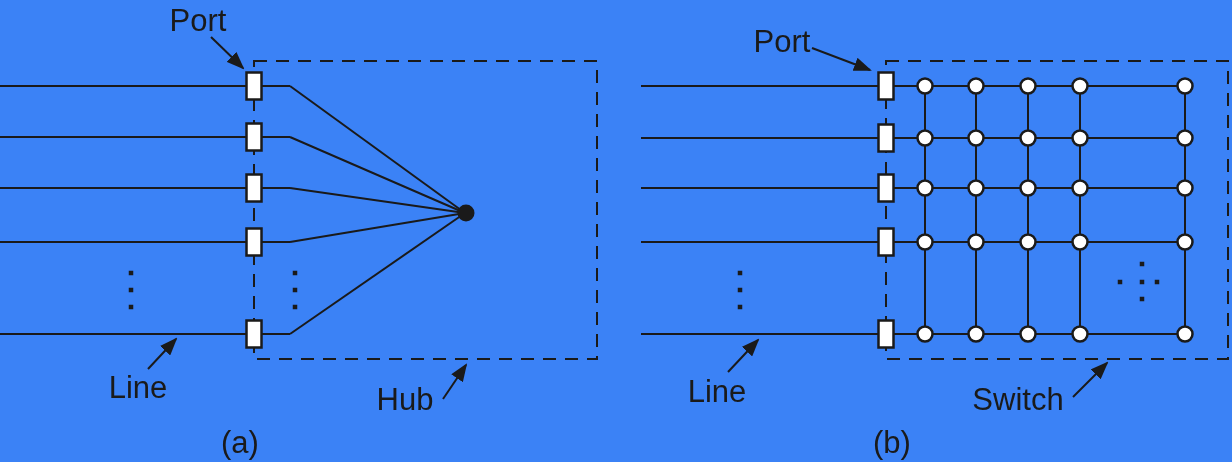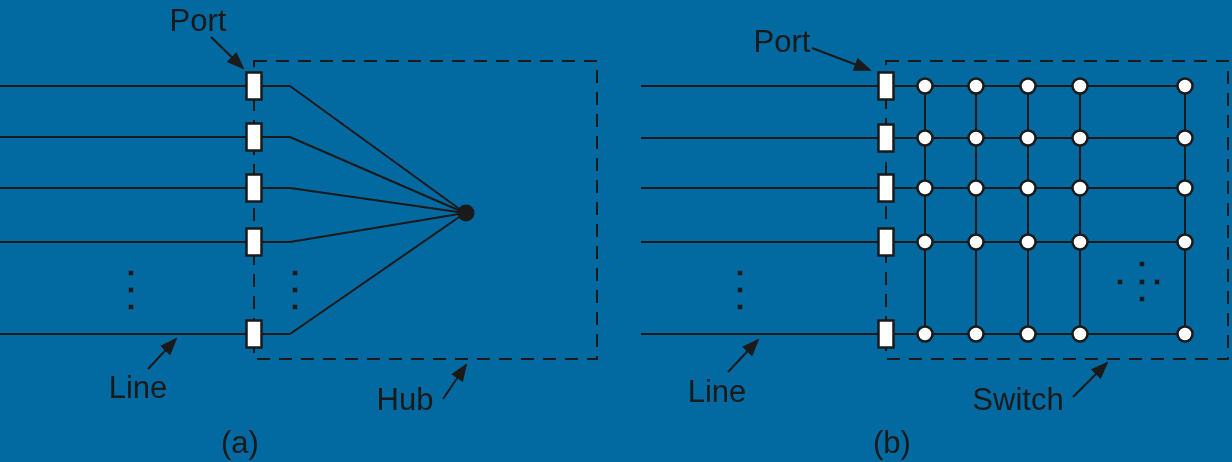--- a/index.html
+++ b/index.html
@@ -4,21 +4,21 @@
 <style>
   html, body {
     margin: 0;
     padding: 0;
     background: #ffffff;
   }
   #figure-wrap {
     position: relative;
     width: 1232px;
     height: 462px;
-    background: #0369a1;
+    background: #3b82f6;
     overflow: hidden;
   }
   svg {
     display: block;
   }
   .ink-line   { stroke: #1a1a1a; stroke-width: 2; fill: none; }
   .ink-dash   { stroke: #1a1a1a; stroke-width: 2; fill: none; stroke-dasharray: 13 9; }
   .port-rect  { stroke: #1a1a1a; stroke-width: 2.5; fill: #ffffff; }
   .xpoint     { stroke: #1a1a1a; stroke-width: 2.5; fill: #ffffff; }
   .hub-dot    { fill: #1a1a1a; stroke: none; }

